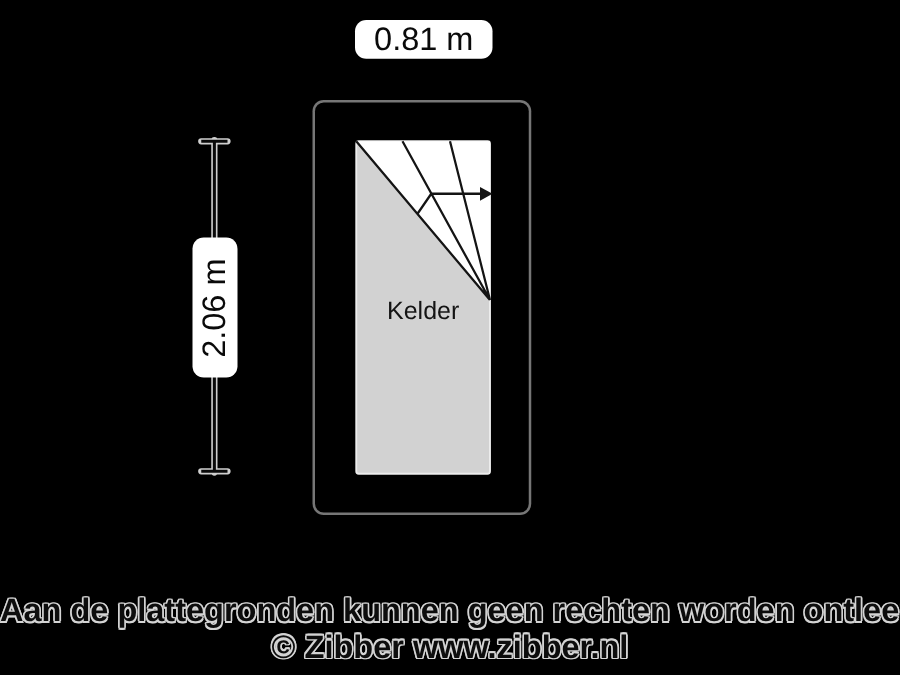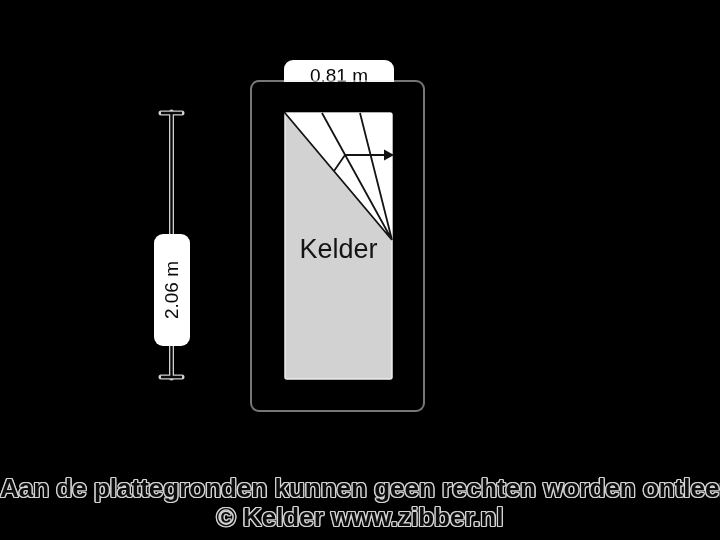--- a/index.html
+++ b/index.html
@@ -15,26 +15,25 @@
     overflow: hidden;
     font-family: "Liberation Sans", sans-serif;
   }
 
   
   .dim-pill {
     position: absolute;
     background: #ffffff;
     border-radius: 9px;
     color: #0a0a0a;
-    font-size: 19px;
+    font-size: 26px;
     display: flex;
     align-items: center;
     justify-content: center;
     white-space: nowrap;
-    margin-top: 44px;
   }
   .dim-pill.top {
     left: 284px; top: 16px;
     width: 110px; height: 31px;
   }
   .dim-pill.left {
     left: 154px; top: 190px;
     width: 36px; height: 112px;
   }
   .dim-pill.left span {
@@ -57,21 +56,21 @@
     left: 285px; top: 113px;
     overflow: visible;
   }
 
   .room-label {
     position: absolute;
     left: 283px; top: 236px;
     width: 111px;
     text-align: center;
     color: #141414;
-    font-size: 27px;
+    font-size: 20px;
     line-height: 26px;
     white-space: nowrap;
   }
 
   
   .vdim-svg {
     position: absolute;
     left: 150px; top: 104px;
     overflow: visible;
   }
@@ -129,16 +128,16 @@
 
     <path d="M21.5,8 L21.5,274 M11,9 L32,9 M11,273 L32,273" fill="none" stroke="#0a0a0a" stroke-width="2.4"></path>
   </svg>
 
   <div class="dim-pill left">
     <span>2.06 m</span>
   </div>
 
   <div class="footer">
     <div>Aan de plattegronden kunnen geen rechten worden ontleend</div>
-    <div>© Kelder www.zibber.nl</div>
+    <div>© Zibber www.zibber.nl</div>
   </div>
 
 </div>
 
 </body></html>

